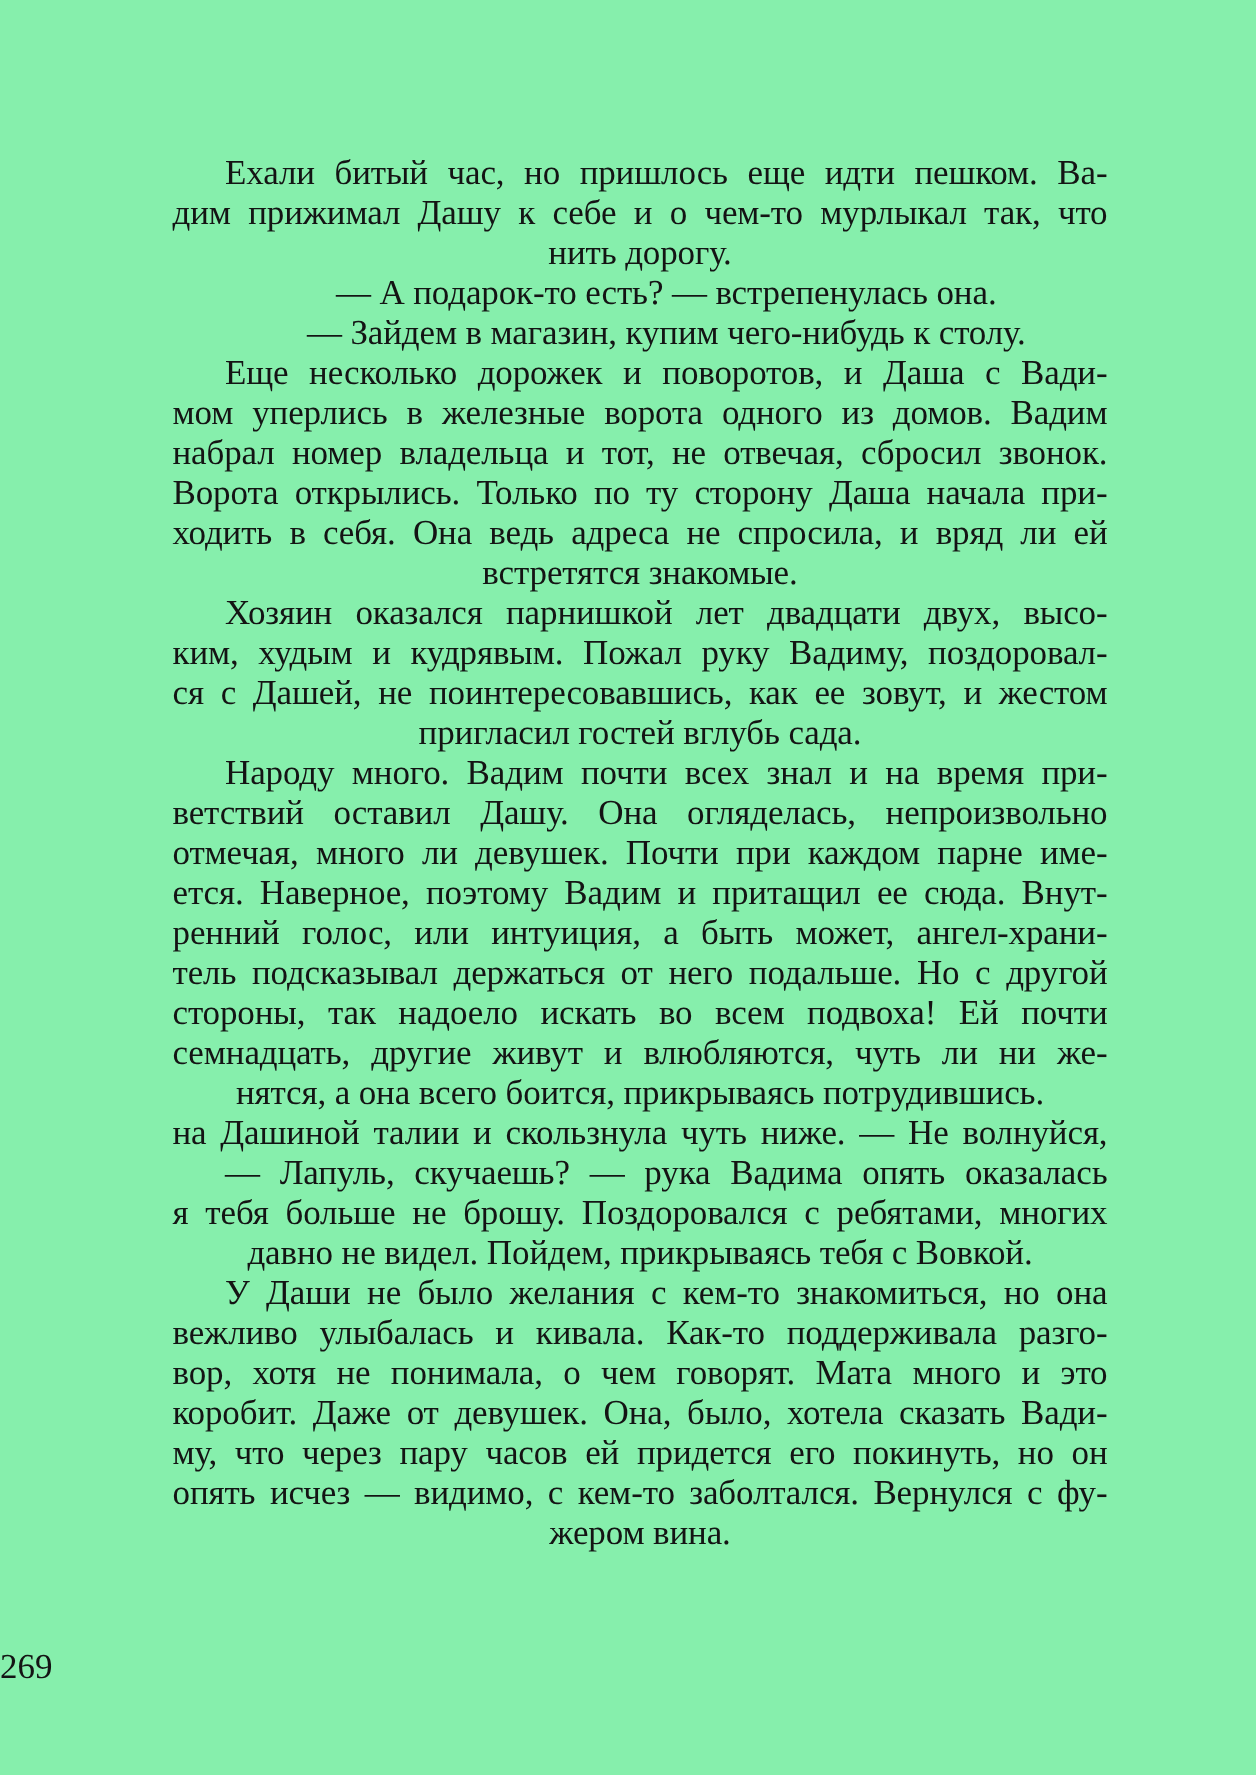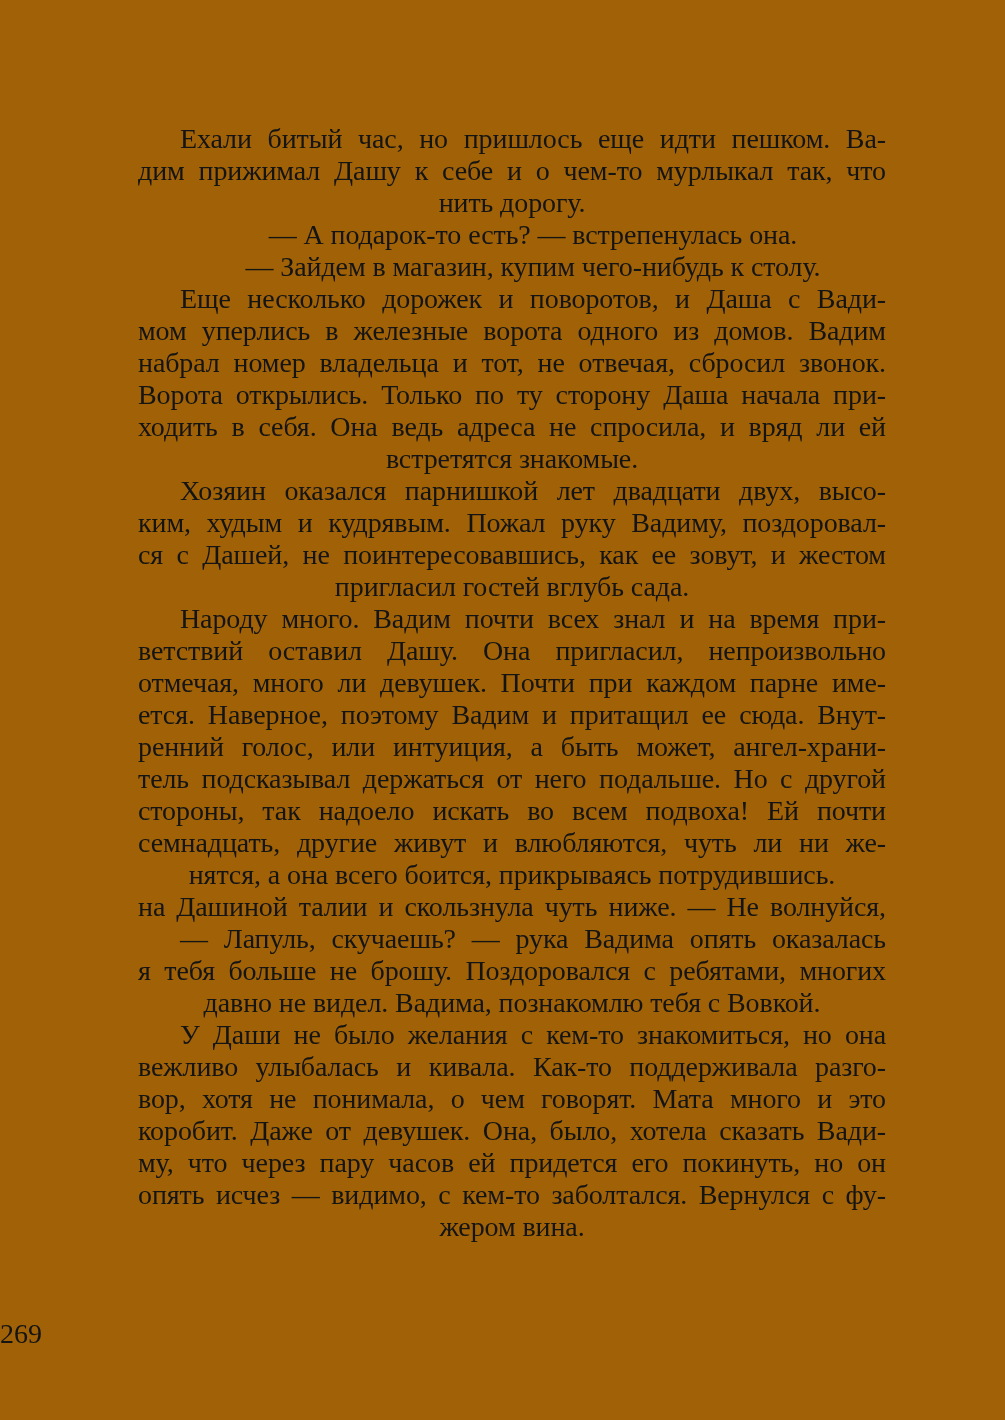--- a/index.html
+++ b/index.html
@@ -4,21 +4,21 @@
 <style>
   html, body {
     margin: 0;
     padding: 0;
     background: #ffffff;
   }
   .page {
     position: relative;
     width: 1005px;
     height: 1420px;
-    background: #a16207;
+    background: #86efac;
     overflow: hidden;
     font-family: "Liberation Serif", "DejaVu Serif", serif;
     color: #141414;
   }
   .text-body {
     position: absolute;
     left: 138px;
     top: 123px;
     width: 748px;
     font-size: 28px;
@@ -73,34 +73,34 @@
         <div class="line">встретятся знакомые.</div>
       </div>
       <div class="para">
         <div class="line first just">Хозяин оказался парнишкой лет двадцати двух, высо-</div>
         <div class="line just">ким, худым и кудрявым. Пожал руку Вадиму, поздоровал-</div>
         <div class="line just">ся с Дашей, не поинтересовавшись, как ее зовут, и жестом</div>
         <div class="line">пригласил гостей вглубь сада.</div>
       </div>
       <div class="para">
         <div class="line first just">Народу много. Вадим почти всех знал и на время при-</div>
-        <div class="line just">ветствий оставил Дашу. Она пригласил, непроизвольно</div>
+        <div class="line just">ветствий оставил Дашу. Она огляделась, непроизвольно</div>
         <div class="line just">отмечая, много ли девушек. Почти при каждом парне име-</div>
         <div class="line just">ется. Наверное, поэтому Вадим и притащил ее сюда. Внут-</div>
         <div class="line just">ренний голос, или интуиция, а быть может, ангел-храни-</div>
         <div class="line just">тель подсказывал держаться от него подальше. Но с другой</div>
         <div class="line just">стороны, так надоело искать во всем подвоха! Ей почти</div>
         <div class="line just">семнадцать, другие живут и влюбляются, чуть ли ни же-</div>
         <div class="line">нятся, а она всего боится, прикрываясь потрудившись.</div>
       </div>
       <div class="para">
         <div class="line just">на Дашиной талии и скользнула чуть ниже. — Не волнуйся,</div>
         <div class="line first just">— Лапуль, скучаешь? — рука Вадима опять оказалась</div>
         <div class="line just">я тебя больше не брошу. Поздоровался с ребятами, многих</div>
-        <div class="line">давно не видел. Вадима, познакомлю тебя с Вовкой.</div>
+        <div class="line">давно не видел. Пойдем, прикрываясь тебя с Вовкой.</div>
       </div>
       <div class="para">
         <div class="line first just">У Даши не было желания с кем-то знакомиться, но она</div>
         <div class="line just">вежливо улыбалась и кивала. Как-то поддерживала разго-</div>
         <div class="line just">вор, хотя не понимала, о чем говорят. Мата много и это</div>
         <div class="line just">коробит. Даже от девушек. Она, было, хотела сказать Вади-</div>
         <div class="line just">му, что через пару часов ей придется его покинуть, но он</div>
         <div class="line just">опять исчез — видимо, с кем-то заболтался. Вернулся с фу-</div>
         <div class="line">жером вина.</div>
       </div>

